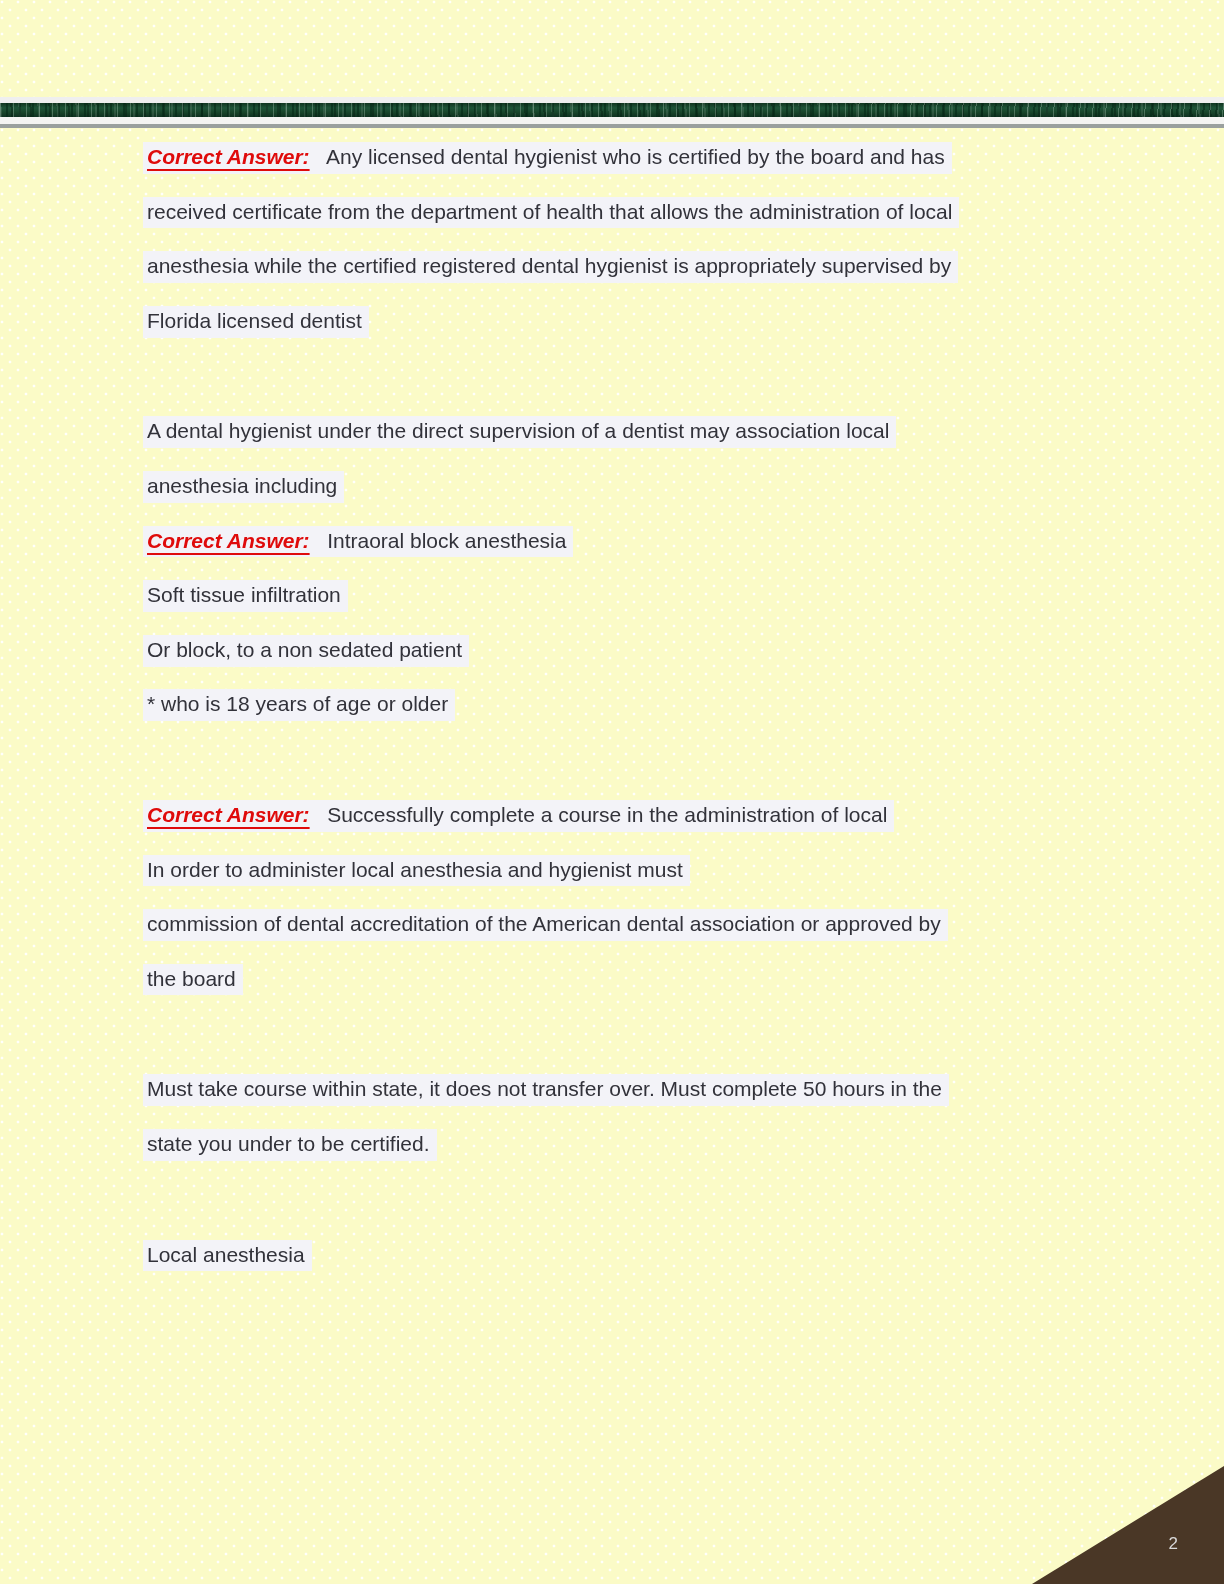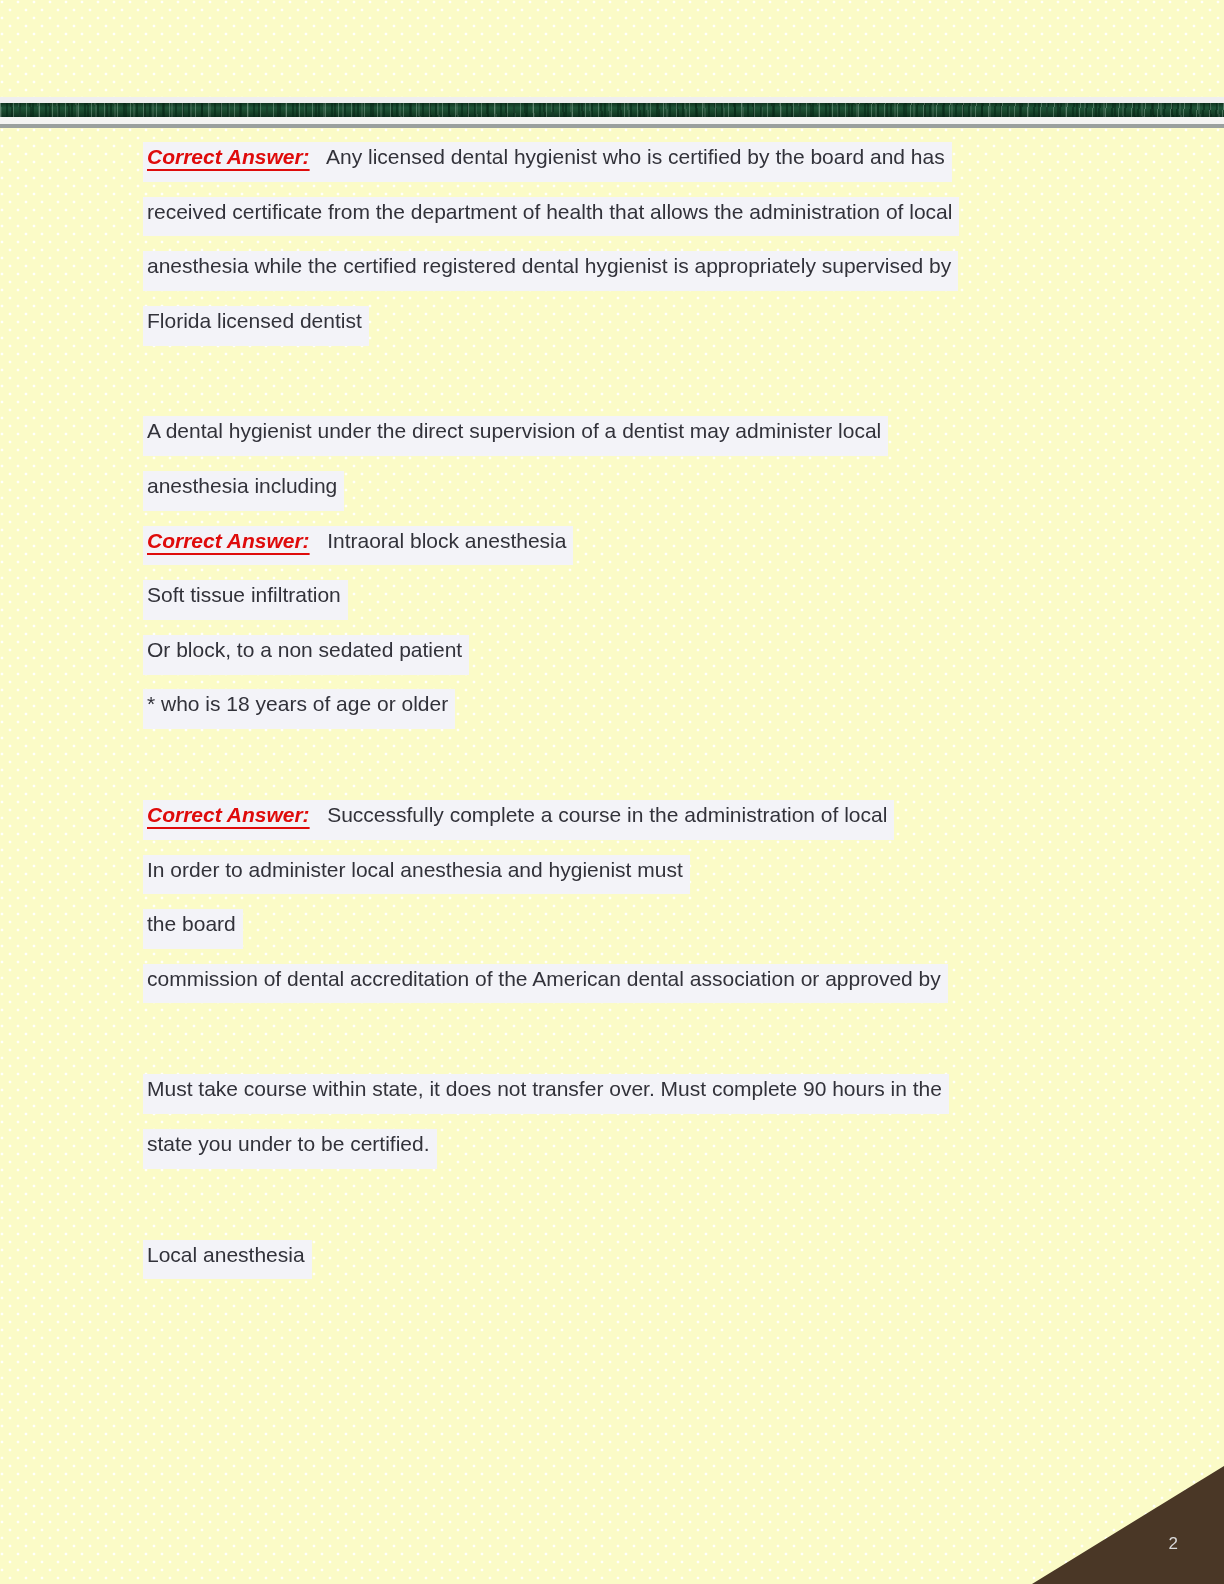--- a/index.html
+++ b/index.html
@@ -45,21 +45,21 @@
     width:940px;
     font-size:21px;
     color:var(--text);
     white-space:nowrap;
   }
   .para{margin-bottom:56px;}
   .line{height:54.6px;}
   .hl{
     display:inline-block;
     background:var(--highlight);
-    padding:3px 7px 12px 4px;
+    padding:3px 7px 4px 4px;
     line-height:1.18;
   }
   .ca{
     color:var(--accent-red);
     font-style:italic;
     font-weight:bold;
     text-decoration:underline;
     text-decoration-color:var(--accent-red);
     text-decoration-thickness:2px;
     text-underline-offset:5px;
@@ -102,35 +102,35 @@
 </div>
 
 <div class="doc-body">
     <div class="para">
       <div class="line"><span class="hl"><span class="ca">Correct Answer:</span>&nbsp;&nbsp; <span>Any licensed dental hygienist who is certified by the board and has</span></span></div>
       <div class="line"><span class="hl"><span>received certificate from the department of health that allows the administration of local</span></span></div>
       <div class="line"><span class="hl"><span>anesthesia while the certified registered dental hygienist is appropriately supervised by</span></span></div>
       <div class="line"><span class="hl"><span>Florida licensed dentist</span></span></div>
     </div>
     <div class="para">
-      <div class="line"><span class="hl"><span>A dental hygienist under the direct supervision of a dentist may administer local</span></span></div>
+      <div class="line"><span class="hl"><span>A dental hygienist under the direct supervision of a dentist may association local</span></span></div>
       <div class="line"><span class="hl"><span>anesthesia including</span></span></div>
       <div class="line"><span class="hl"><span class="ca">Correct Answer:</span>&nbsp;&nbsp; <span>Intraoral block anesthesia</span></span></div>
       <div class="line"><span class="hl"><span>Soft tissue infiltration</span></span></div>
       <div class="line"><span class="hl"><span>Or block, to a non sedated patient</span></span></div>
       <div class="line"><span class="hl"><span>* who is 18 years of age or older</span></span></div>
     </div>
     <div class="para">
       <div class="line"><span class="hl"><span class="ca">Correct Answer:</span>&nbsp;&nbsp; <span>Successfully complete a course in the administration of local</span></span></div>
       <div class="line"><span class="hl"><span>In order to administer local anesthesia and hygienist must</span></span></div>
+      <div class="line"><span class="hl"><span>commission of dental accreditation of the American dental association or approved by</span></span></div>
       <div class="line"><span class="hl"><span>the board</span></span></div>
-      <div class="line"><span class="hl"><span>commission of dental accreditation of the American dental association or approved by</span></span></div>
     </div>
     <div class="para">
-      <div class="line"><span class="hl"><span>Must take course within state, it does not transfer over. Must complete 90 hours in the</span></span></div>
+      <div class="line"><span class="hl"><span>Must take course within state, it does not transfer over. Must complete 50 hours in the</span></span></div>
       <div class="line"><span class="hl"><span>state you under to be certified.</span></span></div>
     </div>
     <div class="para">
       <div class="line"><span class="hl"><span>Local anesthesia</span></span></div>
     </div>
   </div>
 
 <div class="corner-triangle"></div>
 <div class="page-number">2</div>
 

